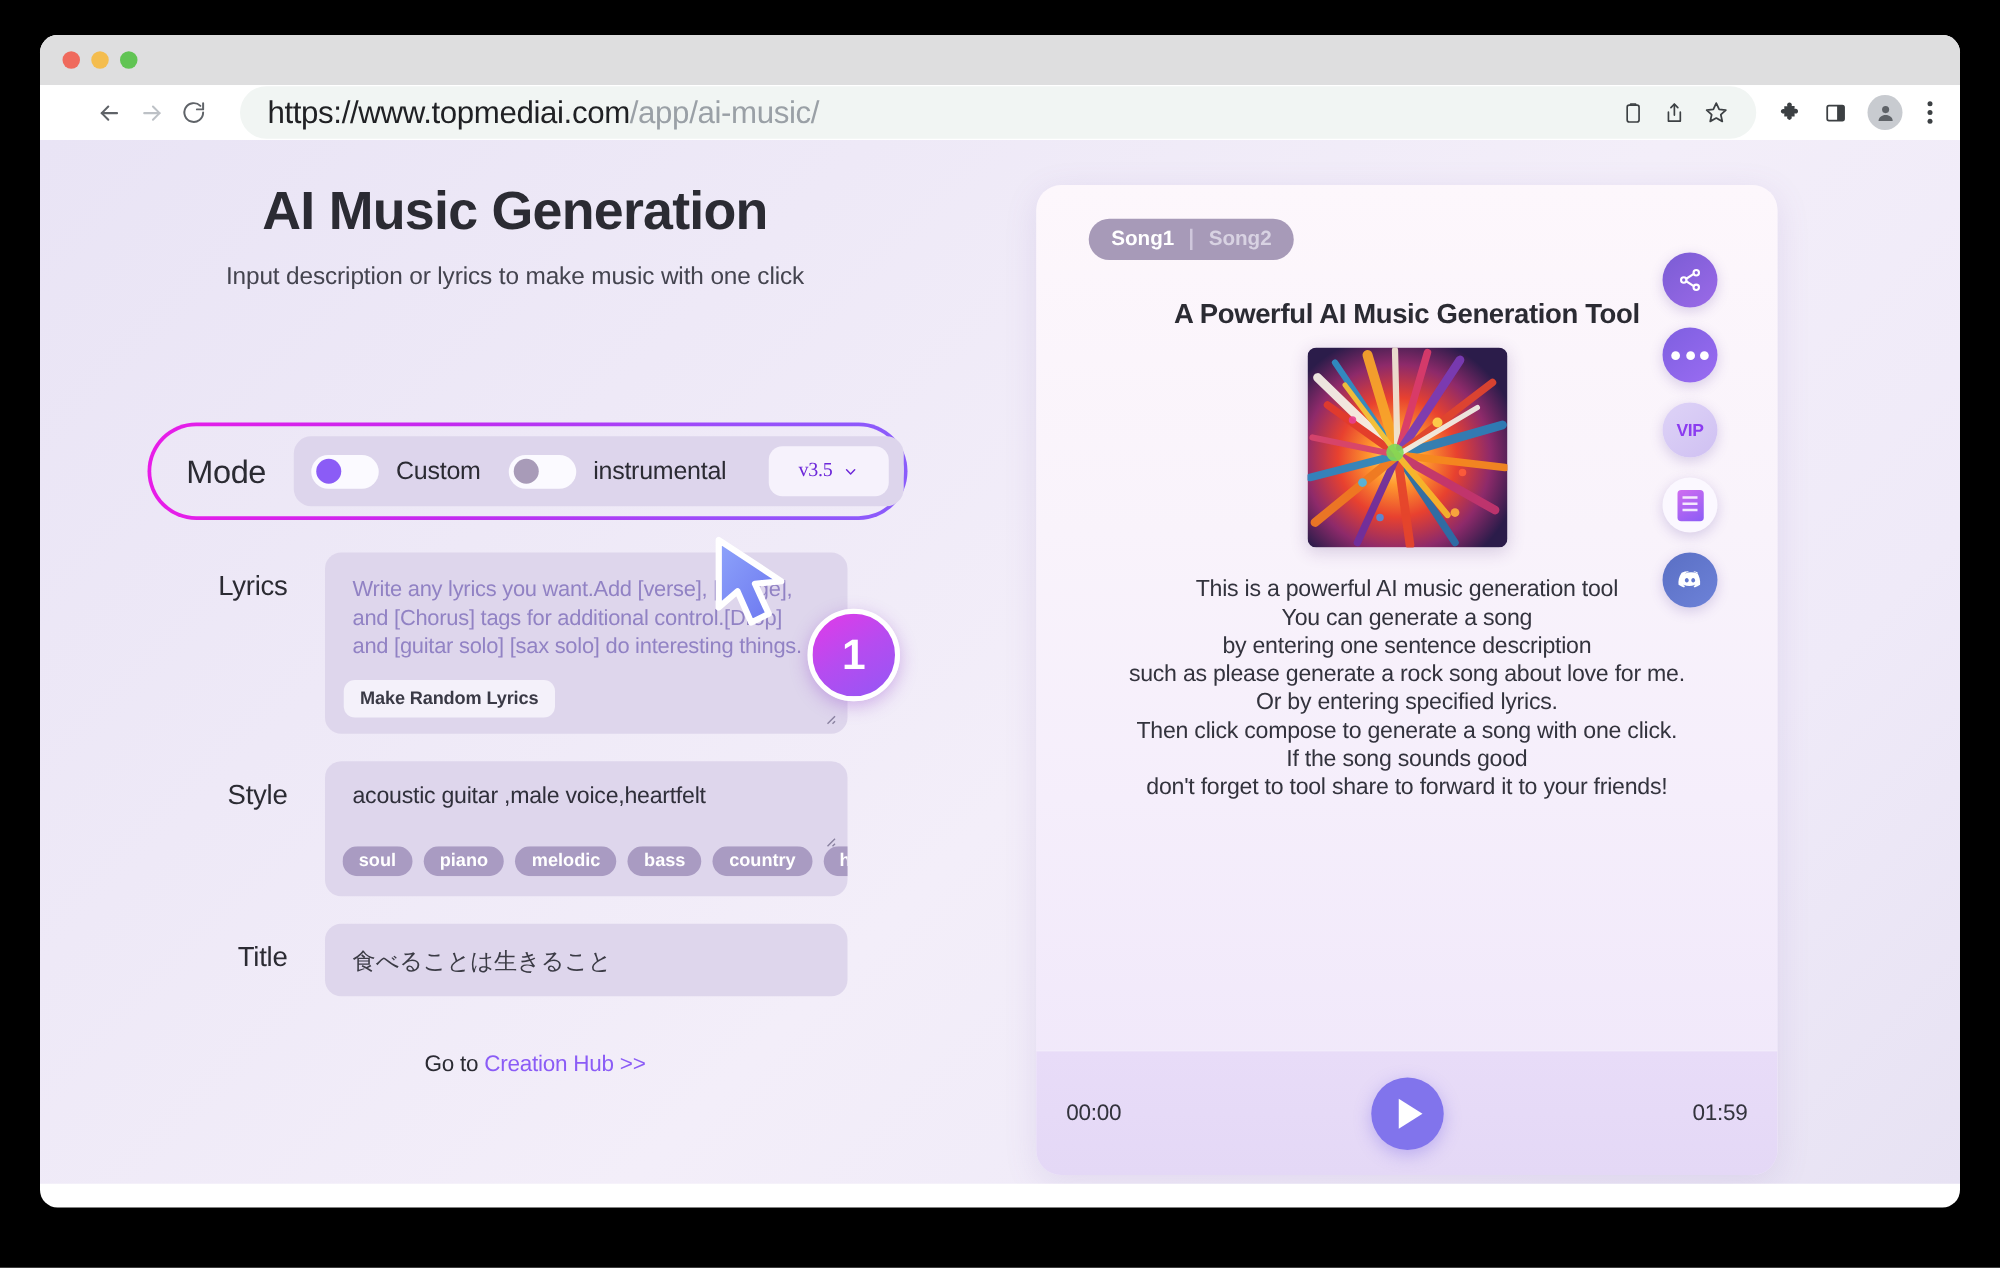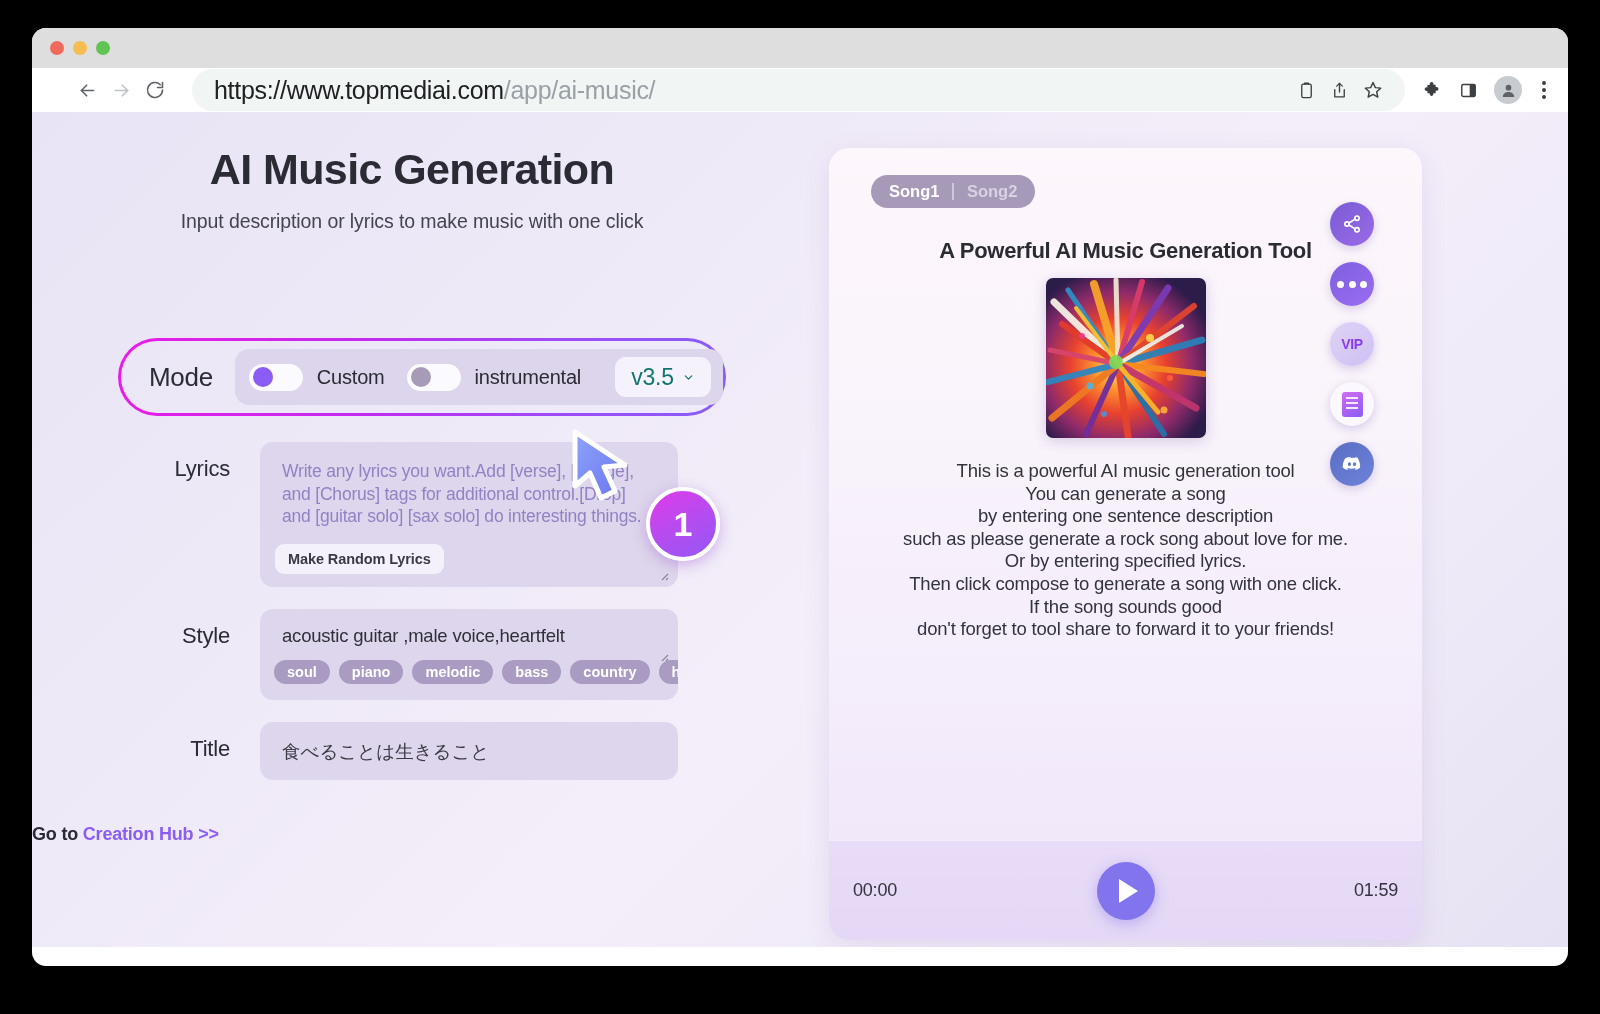--- a/index.html
+++ b/index.html
@@ -165,21 +165,21 @@
   }
   .version {
     margin-left: auto;
     height: 40px; min-width: 96px;
     background: #f6f2fc;
     border-radius: 11px;
     display: flex; align-items: center; justify-content: center;
     gap: 8px;
     padding: 0 14px;
   }
-  .version span { font-size: 23px; color: #0f766e; letter-spacing: -0.2px; }
+  .version span { font-size: 16px; color: #6d28d9; letter-spacing: -0.2px; font-family: Liberation Serif, serif; }
   .chev { color: #55505f; display: flex; }
 
   
   .form { position: absolute; left: 0; top: 330px; width: 760px; }
   .row { display: flex; margin-bottom: 22px; }
   .row-label {
     width: 228px;
     text-align: right;
     padding-right: 30px;
     font-size: 22px;
@@ -208,21 +208,21 @@
   .rnd-btn {
     position: absolute; left: 15px; bottom: 13px;
     background: #f4f1fa;
     border-radius: 9px;
     padding: 7px 13px;
     font-size: 14.5px;
     font-weight: 700;
     color: #3a3a46;
     letter-spacing: -0.1px;
   }
-  .field.style { height: 91px; padding: 16px 22px 0; }
+  .field.style { height: 108px; padding: 16px 22px 0; }
   .style-val { font-size: 18.5px; color: #2f2f3a; letter-spacing: -0.2px; }
   .tags {
     position: absolute; left: 14px; bottom: 16px; right: 0;
     display: flex; gap: 9px;
     overflow: hidden;
   }
   .tag {
     background: #a99bc2;
     color: #fff;
     border-radius: 12px;
@@ -243,26 +243,27 @@
     background: linear-gradient(180deg, #d633ea 0%, #b44cf0 48%, #7b6af2 100%);
     color: #fff;
     font-size: 25px;
     font-weight: 700;
     display: flex; align-items: center; justify-content: center;
     letter-spacing: -0.2px;
     margin-top: 10px;
   }
   .hub {
     width: 760px;
-    text-align: left;
+    text-align: center;
     margin-top: 22px;
     font-size: 18px;
     color: #2b2b33;
-    font-weight: 700;
+    font-weight: 400;
     letter-spacing: -0.2px;
+    margin-left: 16px;
   }
   .hub .purple { color: #8b5cf6; }
 
   
   .right-panel {
     position: absolute;
     left: 797px; top: 36px;
     width: 593px; height: 792px;
     border-radius: 20px;
     background: linear-gradient(180deg, #fdf7fc 0%, #f9f3fb 35%, #f5eefb 62%, #efe6fa 100%);

